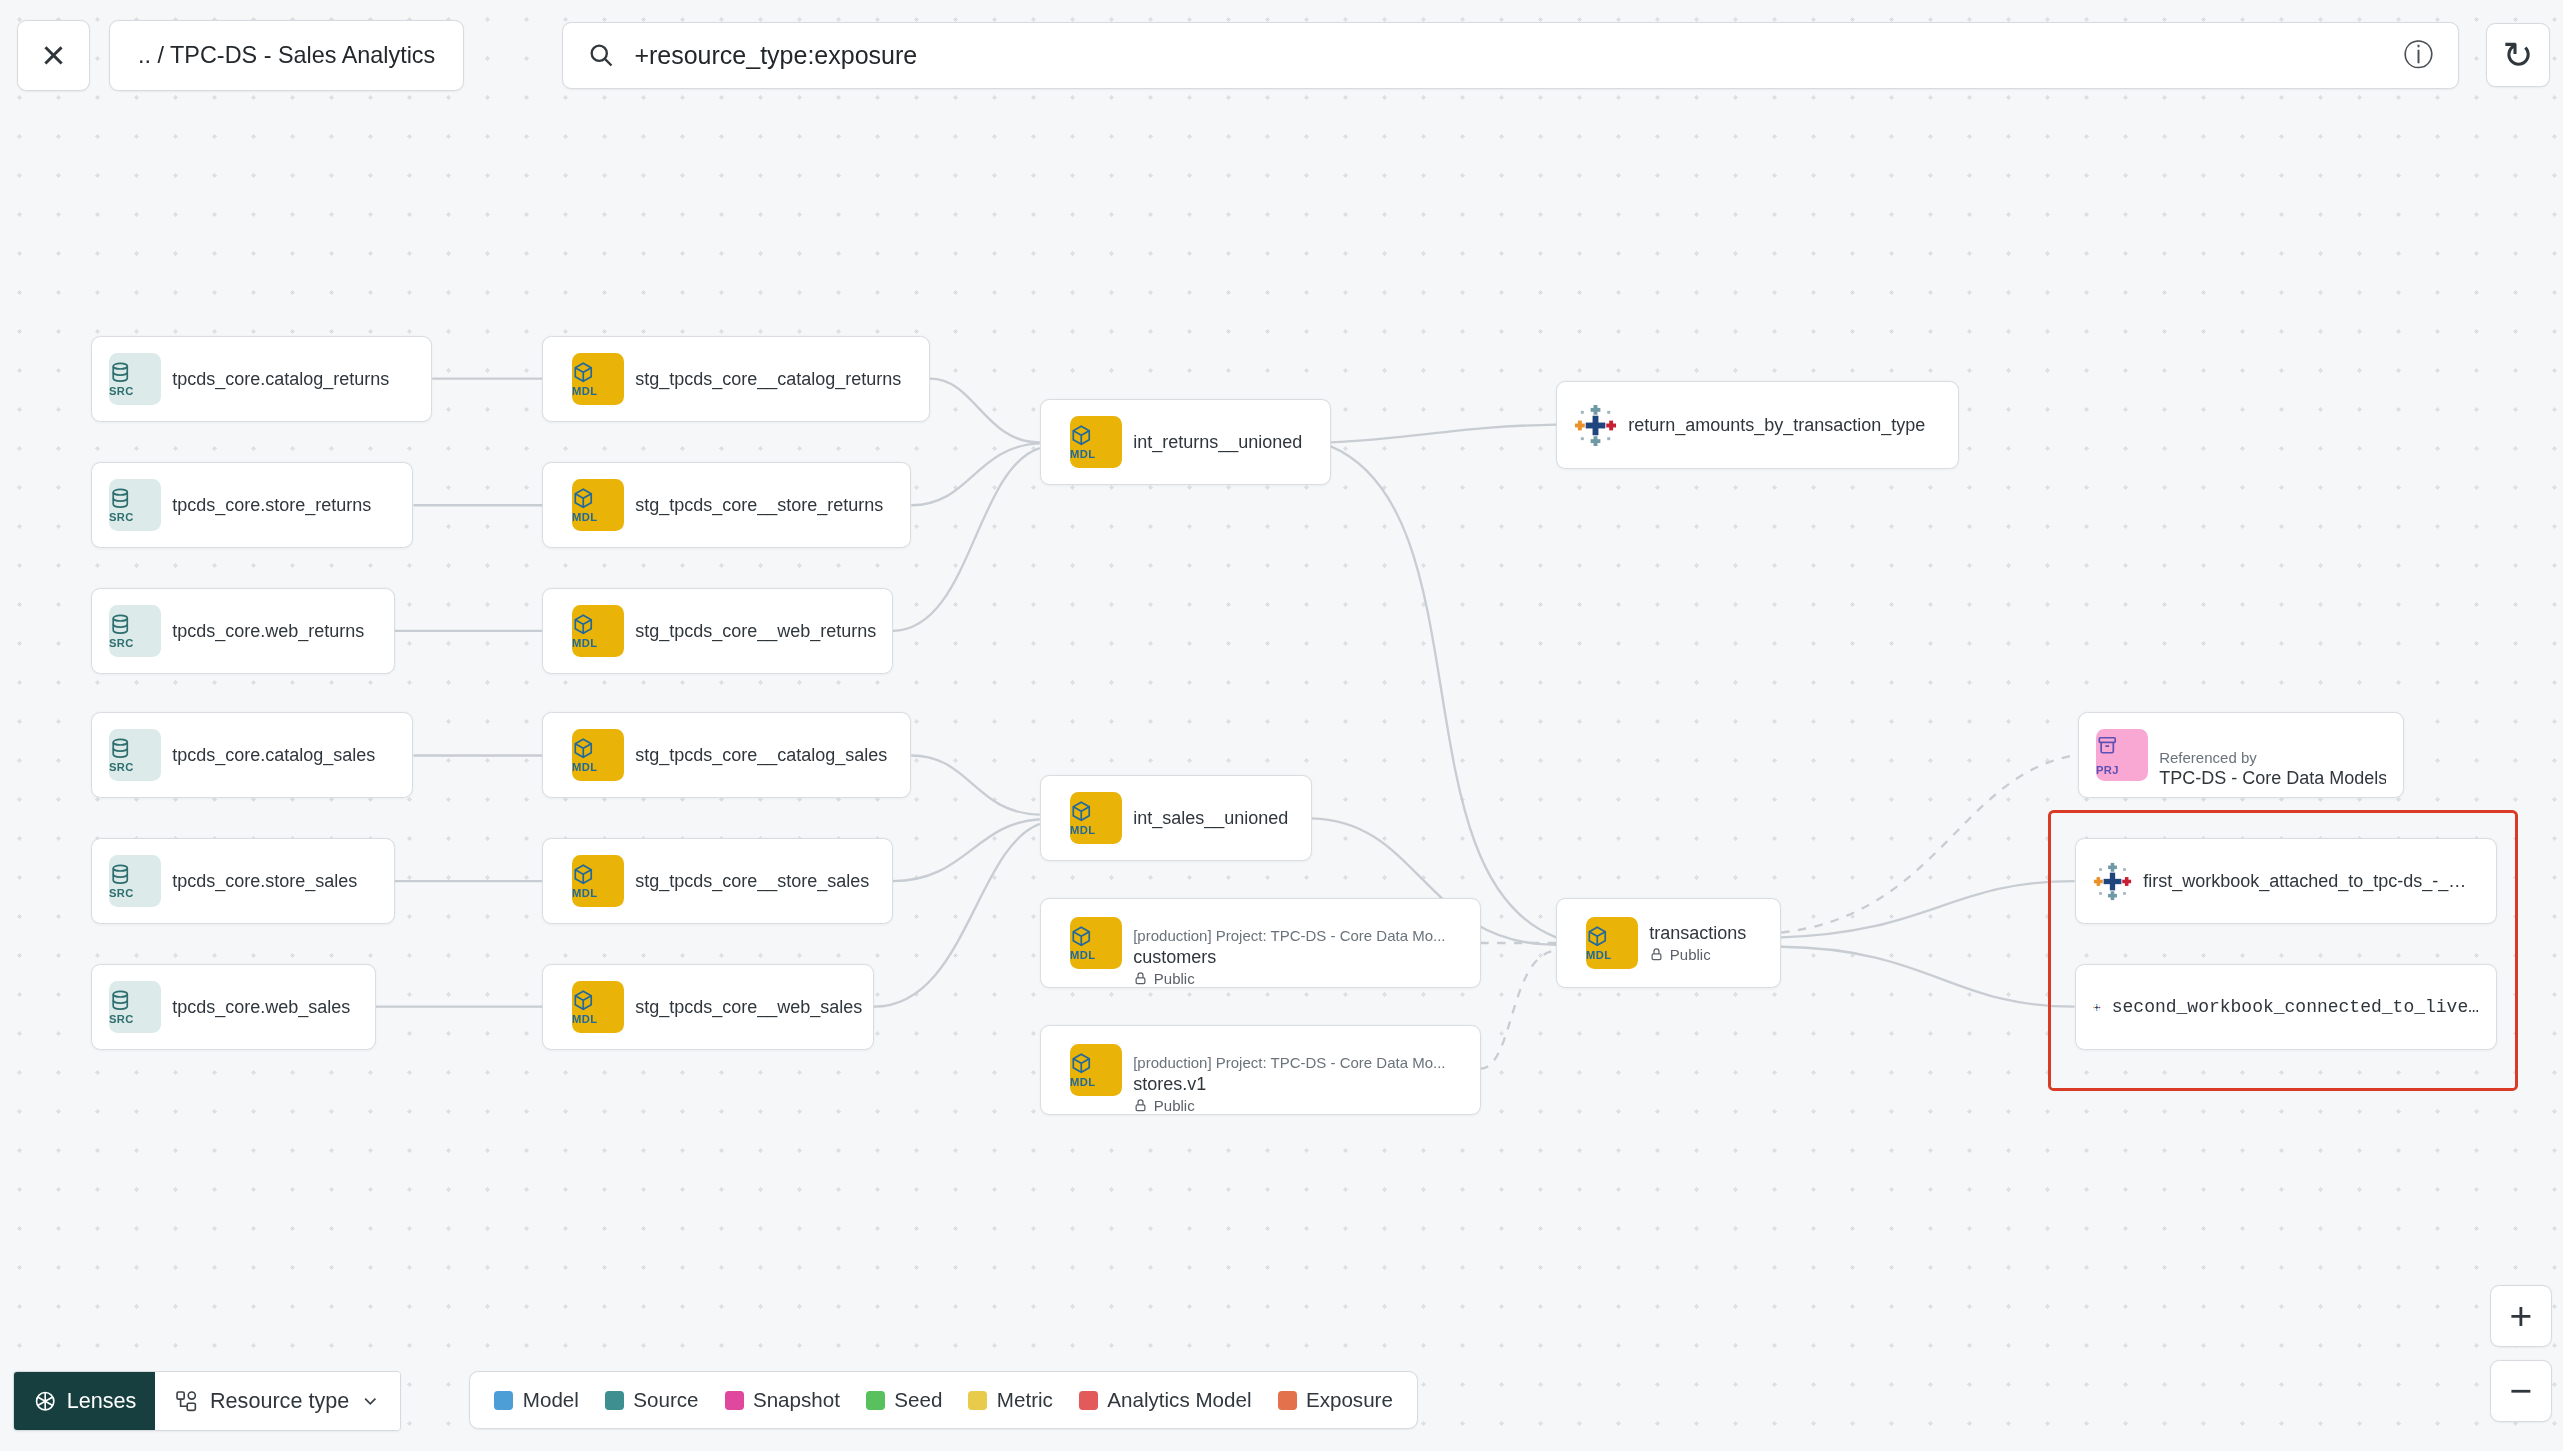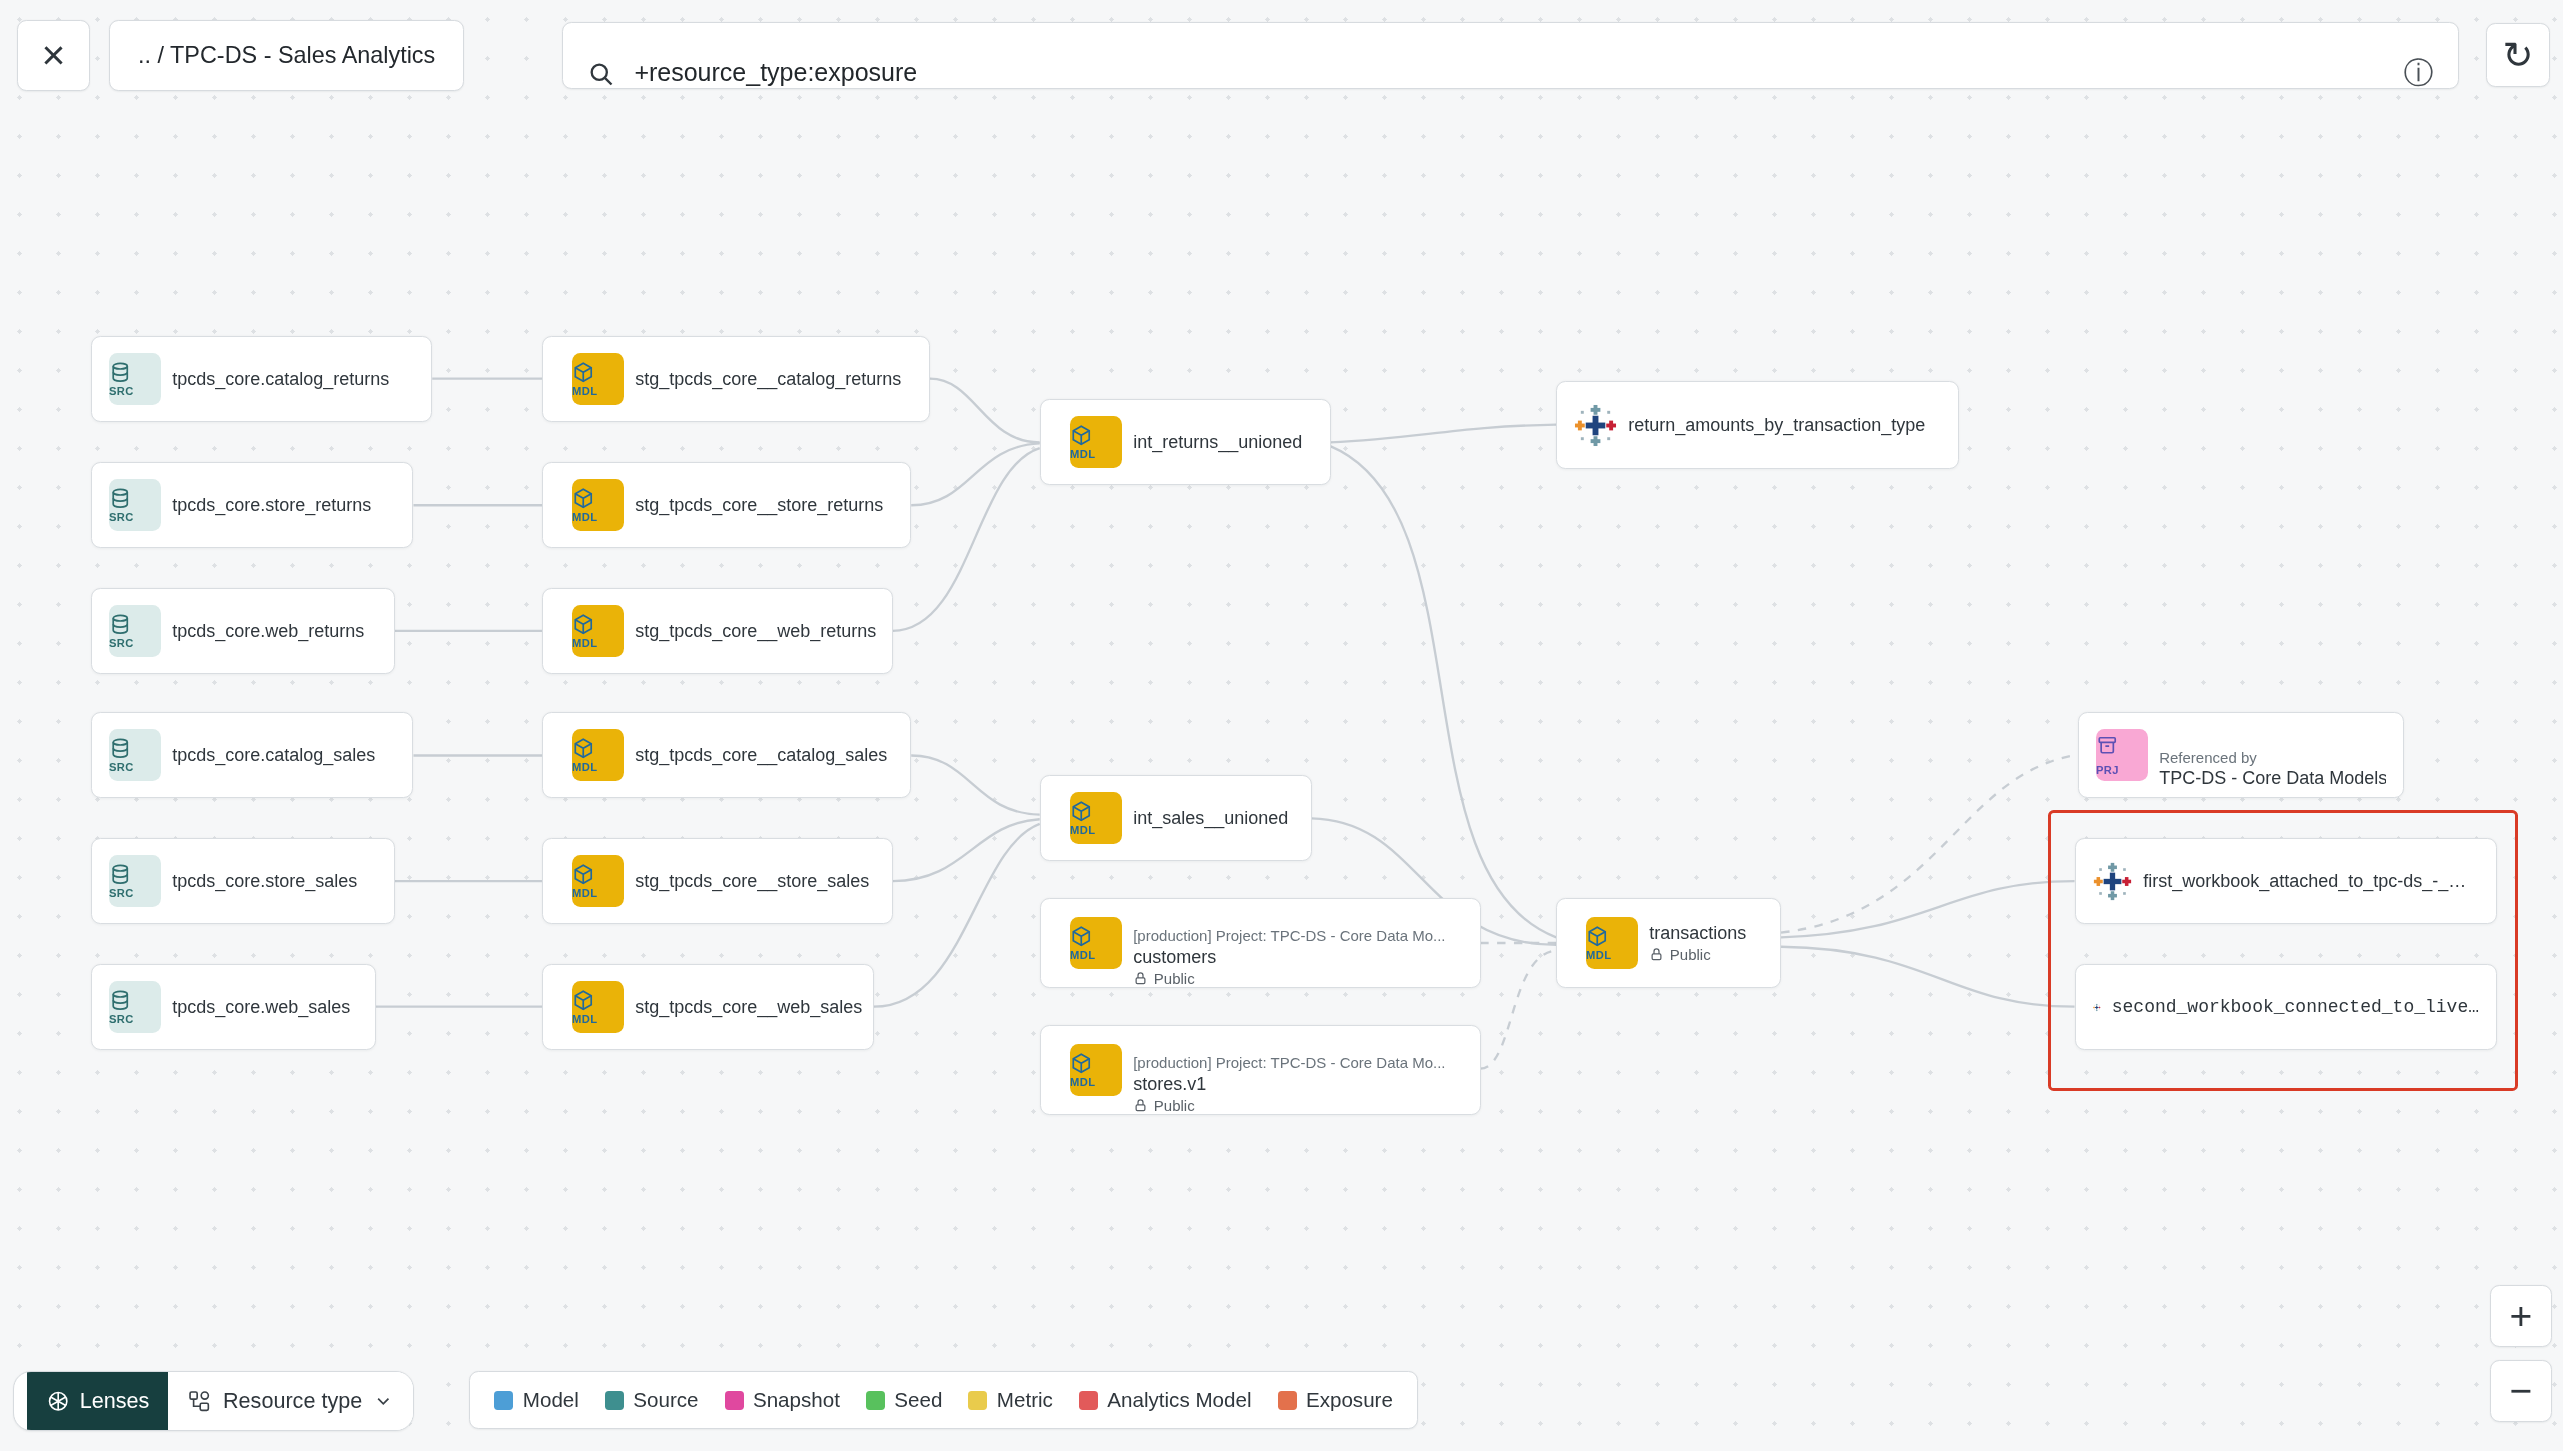--- a/index.html
+++ b/index.html
@@ -10,21 +10,21 @@
        background-size:39px 39px;}
   
   .sqbtn{position:absolute;background:#fff;border:0.9px solid #D7DBDF;border-radius:9.4px;
          display:flex;align-items:center;justify-content:center;box-shadow:0 0.9px 1.9px rgba(20,30,40,.06);
          cursor:pointer;z-index:20;box-sizing:border-box;}
   #close-btn{left:17px;top:19.7px;width:73px;height:71px;font-size:41px;color:#2F363C;}
   #breadcrumb{position:absolute;left:109px;top:19.7px;height:71px;padding:0 28px;background:#fff;
               border:0.9px solid #D7DBDF;border-radius:9.4px;display:flex;align-items:center;
               font-size:23.4px;color:#23282D;z-index:20;box-shadow:0 0.9px 1.9px rgba(20,30,40,.06);box-sizing:border-box;}
   #search-bar{position:absolute;left:562px;top:21.6px;width:1897px;height:67px;background:#fff;
-              border:0.9px solid #D7DBDF;border-radius:9.4px;display:flex;align-items:flex-end;
+              border:0.9px solid #D7DBDF;border-radius:9.4px;display:flex;align-items:center;
               padding:0 24.4px;gap:17px;z-index:20;box-shadow:0 0.9px 1.9px rgba(20,30,40,.06);box-sizing:border-box;}
   #search-input{flex:1;border:none;outline:none;font-size:25px;color:#22272B;
                 font-family:"Liberation Sans",sans-serif;background:transparent;}
   #info-icon{font-size:30px;color:#4A5056;line-height:1;}
   #refresh-btn{left:2486px;top:23.4px;width:64px;height:64px;font-size:37px;color:#2F363C;}
   
   #edges{position:absolute;left:0;top:0;z-index:1;pointer-events:none;}
   .edge{fill:none;stroke:#C7CDD3;stroke-width:2.5;}
   .edge.dashed{stroke-dasharray:9 9;}
   .node{position:absolute;background:#fff;border:0.9px solid #D9DDE1;border-radius:9.4px;
@@ -38,22 +38,22 @@
   .badge{width:52px;height:52px;border-radius:8.4px;display:flex;flex-direction:column;
          justify-content:center;gap:0.9px;flex:0 0 auto;}
   .badge .btxt{font-size:11.2px;font-weight:bold;letter-spacing:0.4px;}
   .badge.src{background:#DCEBEA;color:#2E6E6E;}
   .badge.mdl{background:#eab308;color:#20699C;margin-left:12px;}
   .badge.prj{background:#f9a8d4;color:#5C50B4;gap:8px;}
   #highlight-box{position:absolute;left:2048px;top:810px;width:464px;height:275px;
                  border:3.7px solid #D93B26;border-radius:5.6px;z-index:3;pointer-events:none;}
   
   #lens-group{position:absolute;left:13px;top:1371px;height:58px;display:flex;z-index:20;
-              border:0.9px solid #D7DBDF;border-radius:18px;overflow:hidden;background:#fff;
-              box-shadow:0 0.9px 1.9px rgba(20,30,40,.06);padding-left:13px;}
+              border:0.9px solid #D7DBDF;border-radius:4px;overflow:hidden;background:#fff;
+              box-shadow:0 0.9px 1.9px rgba(20,30,40,.06);}
   #lenses-btn{background:#173F3F;color:#fff;display:flex;align-items:center;gap:9.4px;
               padding:0 19px;font-size:21.6px;cursor:pointer;}
   #resource-type-btn{display:flex;align-items:center;gap:11.2px;padding:0 19px;font-size:21.6px;
               color:#2F363C;cursor:pointer;background:#fff;}
   #legend{position:absolute;left:469px;top:1371px;height:58px;display:flex;align-items:center;
           gap:26px;padding:0 24.4px;background:#fff;border:0.9px solid #D7DBDF;border-radius:9.4px;
           z-index:20;box-shadow:0 0.9px 1.9px rgba(20,30,40,.06);box-sizing:border-box;}
   .legend-item{display:flex;align-items:center;gap:9.4px;font-size:20.6px;color:#30373D;justify-content:flex-end;}
   .swatch{width:19px;height:19px;border-radius:3.7px;}
   #zoom-in{left:2490px;top:1285px;width:62px;height:62px;font-size:39px;color:#2F363C;}

